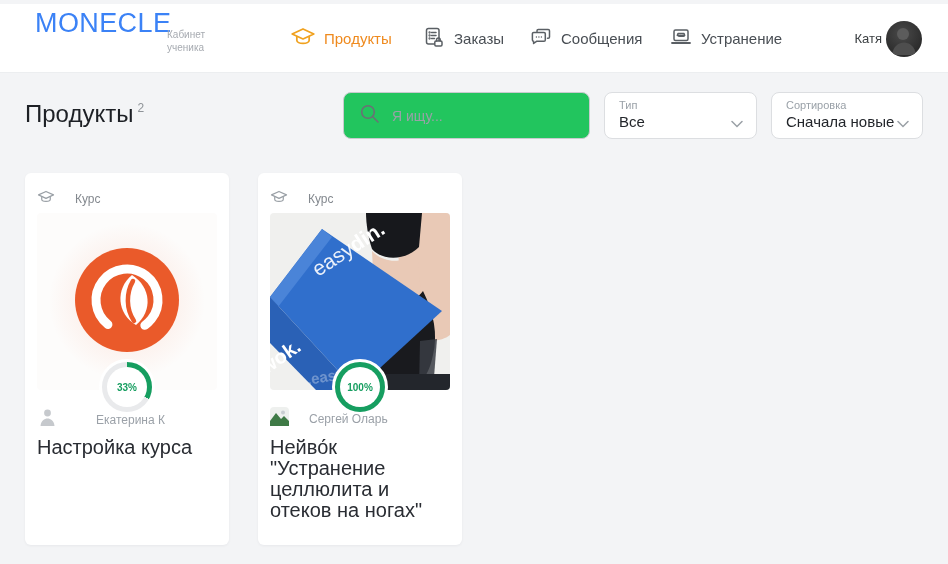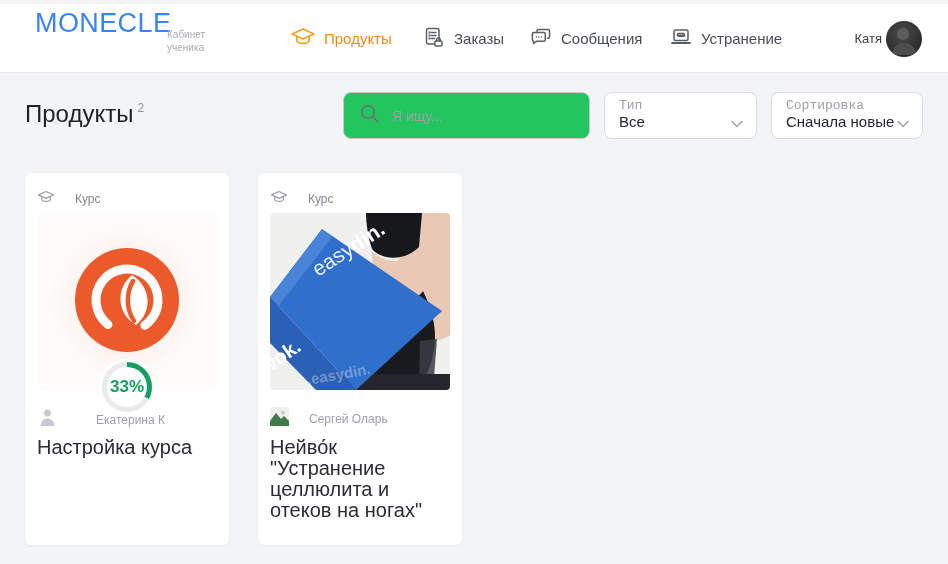--- a/index.html
+++ b/index.html
@@ -27,38 +27,38 @@
   .page-title { position:absolute; left:25px; top:100px; font-size:24px; font-weight:400; color:#1d2025; }
   .page-title sup { font-size:12px; color:#8e9398; margin-left:4px; vertical-align:10px; font-weight:400; }
 
   .searchbox { position:absolute; left:343px; top:92px; width:247px; height:47px; background:#22c55e; border:1px solid #c8cbce; border-radius:8px; display:flex; align-items:center; padding:0 14px; gap:10px; }
   .searchbox input { border:none; outline:none; flex:1; font-size:14px; color:#3c4043; font-family:"Liberation Sans",sans-serif; background:transparent; }
   .searchbox input::placeholder { color:#9aa1a8; }
 
   .filter { position:absolute; top:92px; height:47px; background:#fff; border:1px solid #dcdee1; border-radius:8px; padding:6px 14px 0 14px; cursor:pointer; }
   .filter-type { left:604px; width:153px; }
   .filter-sort { left:771px; width:152px; }
-  .filter .flabel { font-size:13px; color:#9aa1a8; line-height:13px;font-family:Liberation Mono, monospace; }
+  .filter .flabel { font-size:11px; color:#9aa1a8; line-height:13px; }
   .filter .fvalue { font-size:15px; color:#23262b; line-height:19px; white-space:nowrap; }
   .filter .chev { position:absolute; right:13px; top:21px; }
 
   
   .card { position:absolute; top:173px; width:204px; height:372px; background:#fff; border-radius:6px; box-shadow:0 1px 3px rgba(20,24,31,.05); }
   .card1 { left:25px; } .card2 { left:258px; }
 
   .type-row { position:absolute; left:12px; top:15px; display:flex; align-items:center; gap:20px; }
   .type-row .tlabel { font-size:12px; color:#84898f; }
 
   .card-img { position:absolute; left:12px; top:40px; width:180px; height:177px; border-radius:4px; overflow:hidden; }
   .img-logo-bg { background:#fdfcfb; display:flex; align-items:center; justify-content:center; }
   .img-logo-bg .glow { position:absolute; left:0; top:0; width:100%; height:100%; background:radial-gradient(circle at 50% 50%, rgba(240,90,40,.16), rgba(255,255,255,0) 62%); }
 
   .progress { position:absolute; left:74px; top:186px; width:56px; height:56px; border-radius:50%; border:3px solid #fff; }
   .progress-inner { position:absolute; left:5px; top:5px; width:40px; height:40px; border-radius:50%; background:#fff; display:flex; align-items:center; justify-content:center; }
-  .progress-inner span { font-size:17px; font-weight:700; color:#169e60; }
+  .progress-inner span { font-size:10px; font-weight:700; color:#169e60; }
 
   .author-row { position:absolute; left:12px; top:234px; display:flex; align-items:center; gap:20px; }
   .author-row .aname { font-size:12px; color:#9ba1a8; }
   .card1 .author-row .aname { margin-left:18px; }
 
   .card-title { position:absolute; left:12px; top:264px; width:180px; font-size:20px; line-height:21px; color:#2a2d33; cursor:pointer; }
 </style>
 </head>
 <body>
 
@@ -233,20 +233,25 @@
 
         <polygon points="0,84 52,16 172,98 86,177" fill="#306fcc"></polygon>
         <polygon points="0,84 52,16 62,24 8,94" fill="#4a84d8"></polygon>
         <polygon points="0,84 86,177 46,177 0,130" fill="#2a61b6"></polygon>
         <text transform="translate(48,64) rotate(-33)" font-family="Liberation Sans, sans-serif" font-size="21" fill="#ffffff"><tspan font-weight="300" opacity="0.9">easy</tspan><tspan font-weight="700">din.</tspan></text>
         <text transform="translate(-4,162) rotate(-35)" font-family="Liberation Sans, sans-serif" font-size="20" font-weight="700" fill="#ffffff">wok.</text>
         <text transform="translate(38,172) rotate(-10)" font-family="Liberation Sans, sans-serif" font-size="15" font-weight="700" fill="#ffffff" opacity="0.32">.easydin.</text>
       </svg>
     </div>
 
+    <div class="progress" style="background: conic-gradient(rgb(22, 158, 96) 360deg, rgb(233, 234, 236) 0deg);">
+      <div class="progress-inner">
+        <span>100%</span>
+      </div>
+    </div>
 
     <div class="author-row">
       <span>
         <svg width="19" height="19" viewBox="0 0 19 19">
           <rect width="19" height="19" rx="4" fill="#eef0ee"></rect>
           <path d="M0,14 L6,6 L11,12 L14,9 L19,14 L19,19 L0,19 Z" fill="#3f7a46"></path>
           <circle cx="13" cy="5.5" r="2" fill="#c9cdd2"></circle>
         </svg>
       </span>
       <span class="aname">Сергей Оларь</span>

